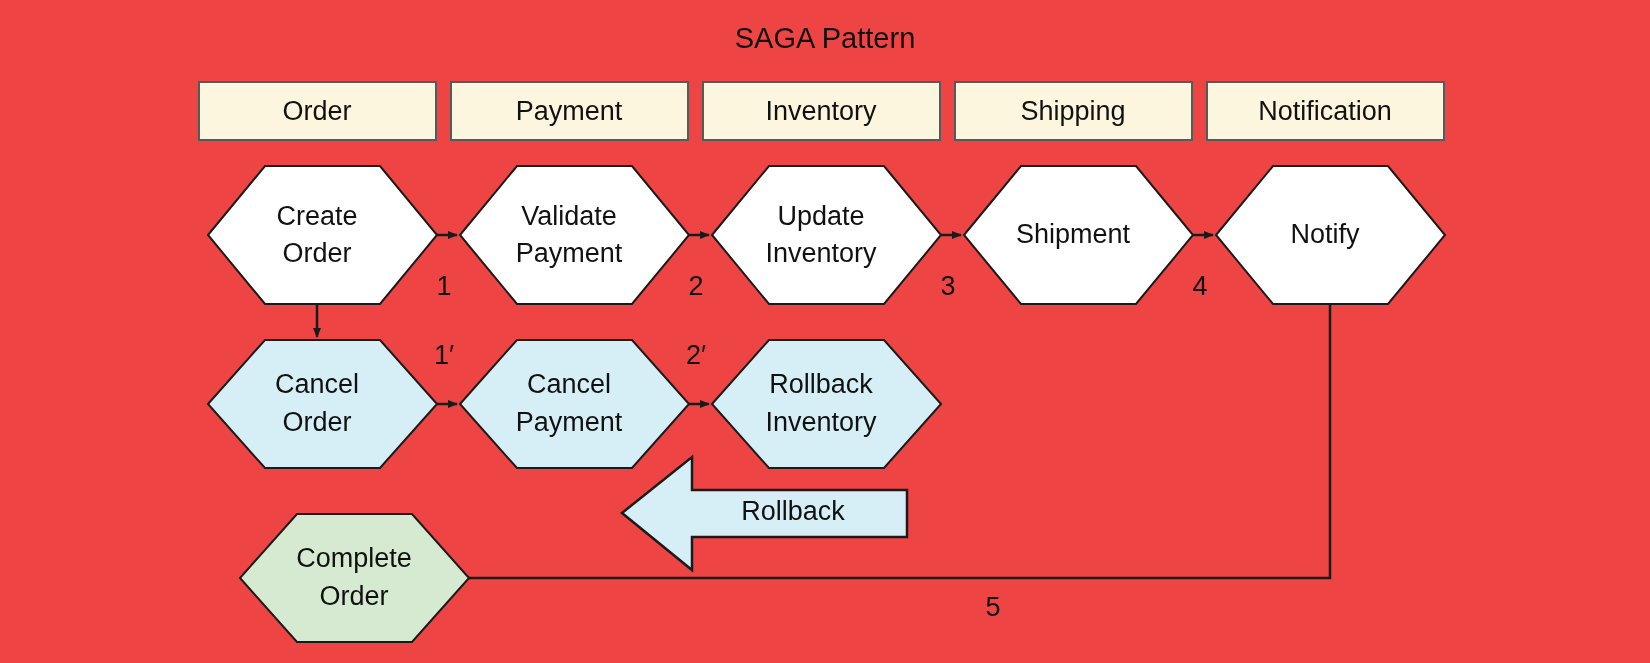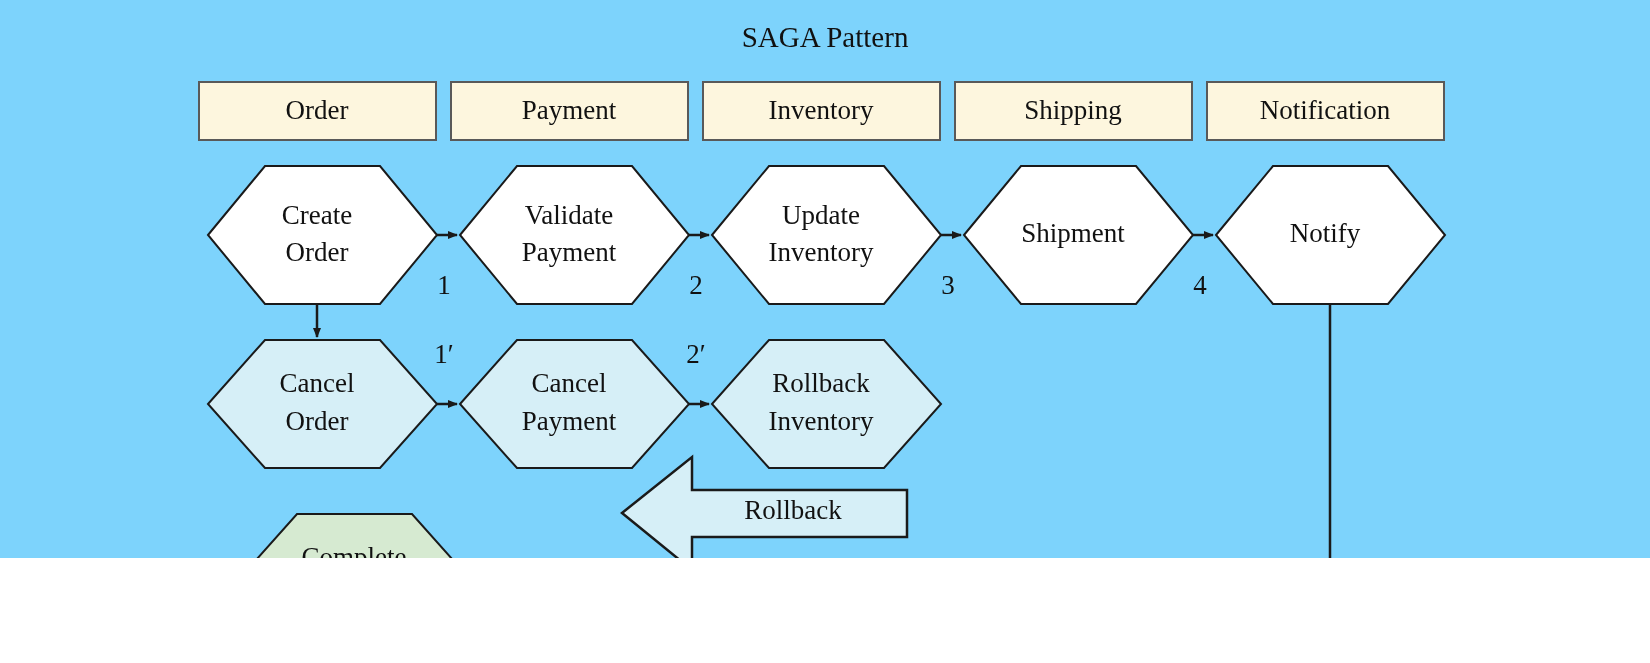--- a/index.html
+++ b/index.html
@@ -6,24 +6,23 @@
     margin: 0;
     padding: 0;
     background: #ffffff;
   }
   body {
     font-family: "Liberation Sans", "DejaVu Sans", sans-serif;
   }
   #canvas {
     position: relative;
     width: 1650px;
-    height: 558px;
-    background: #7dd3fc;
+    height: 663px;
+    background: #ef4444;
     overflow: hidden;
-    font-family: Liberation Serif, serif;
   }
   svg#diagram {
     position: absolute;
     top: 0;
     left: 0;
     width: 1650px;
     height: 663px;
     display: block;
   }
   .diagram-title {

